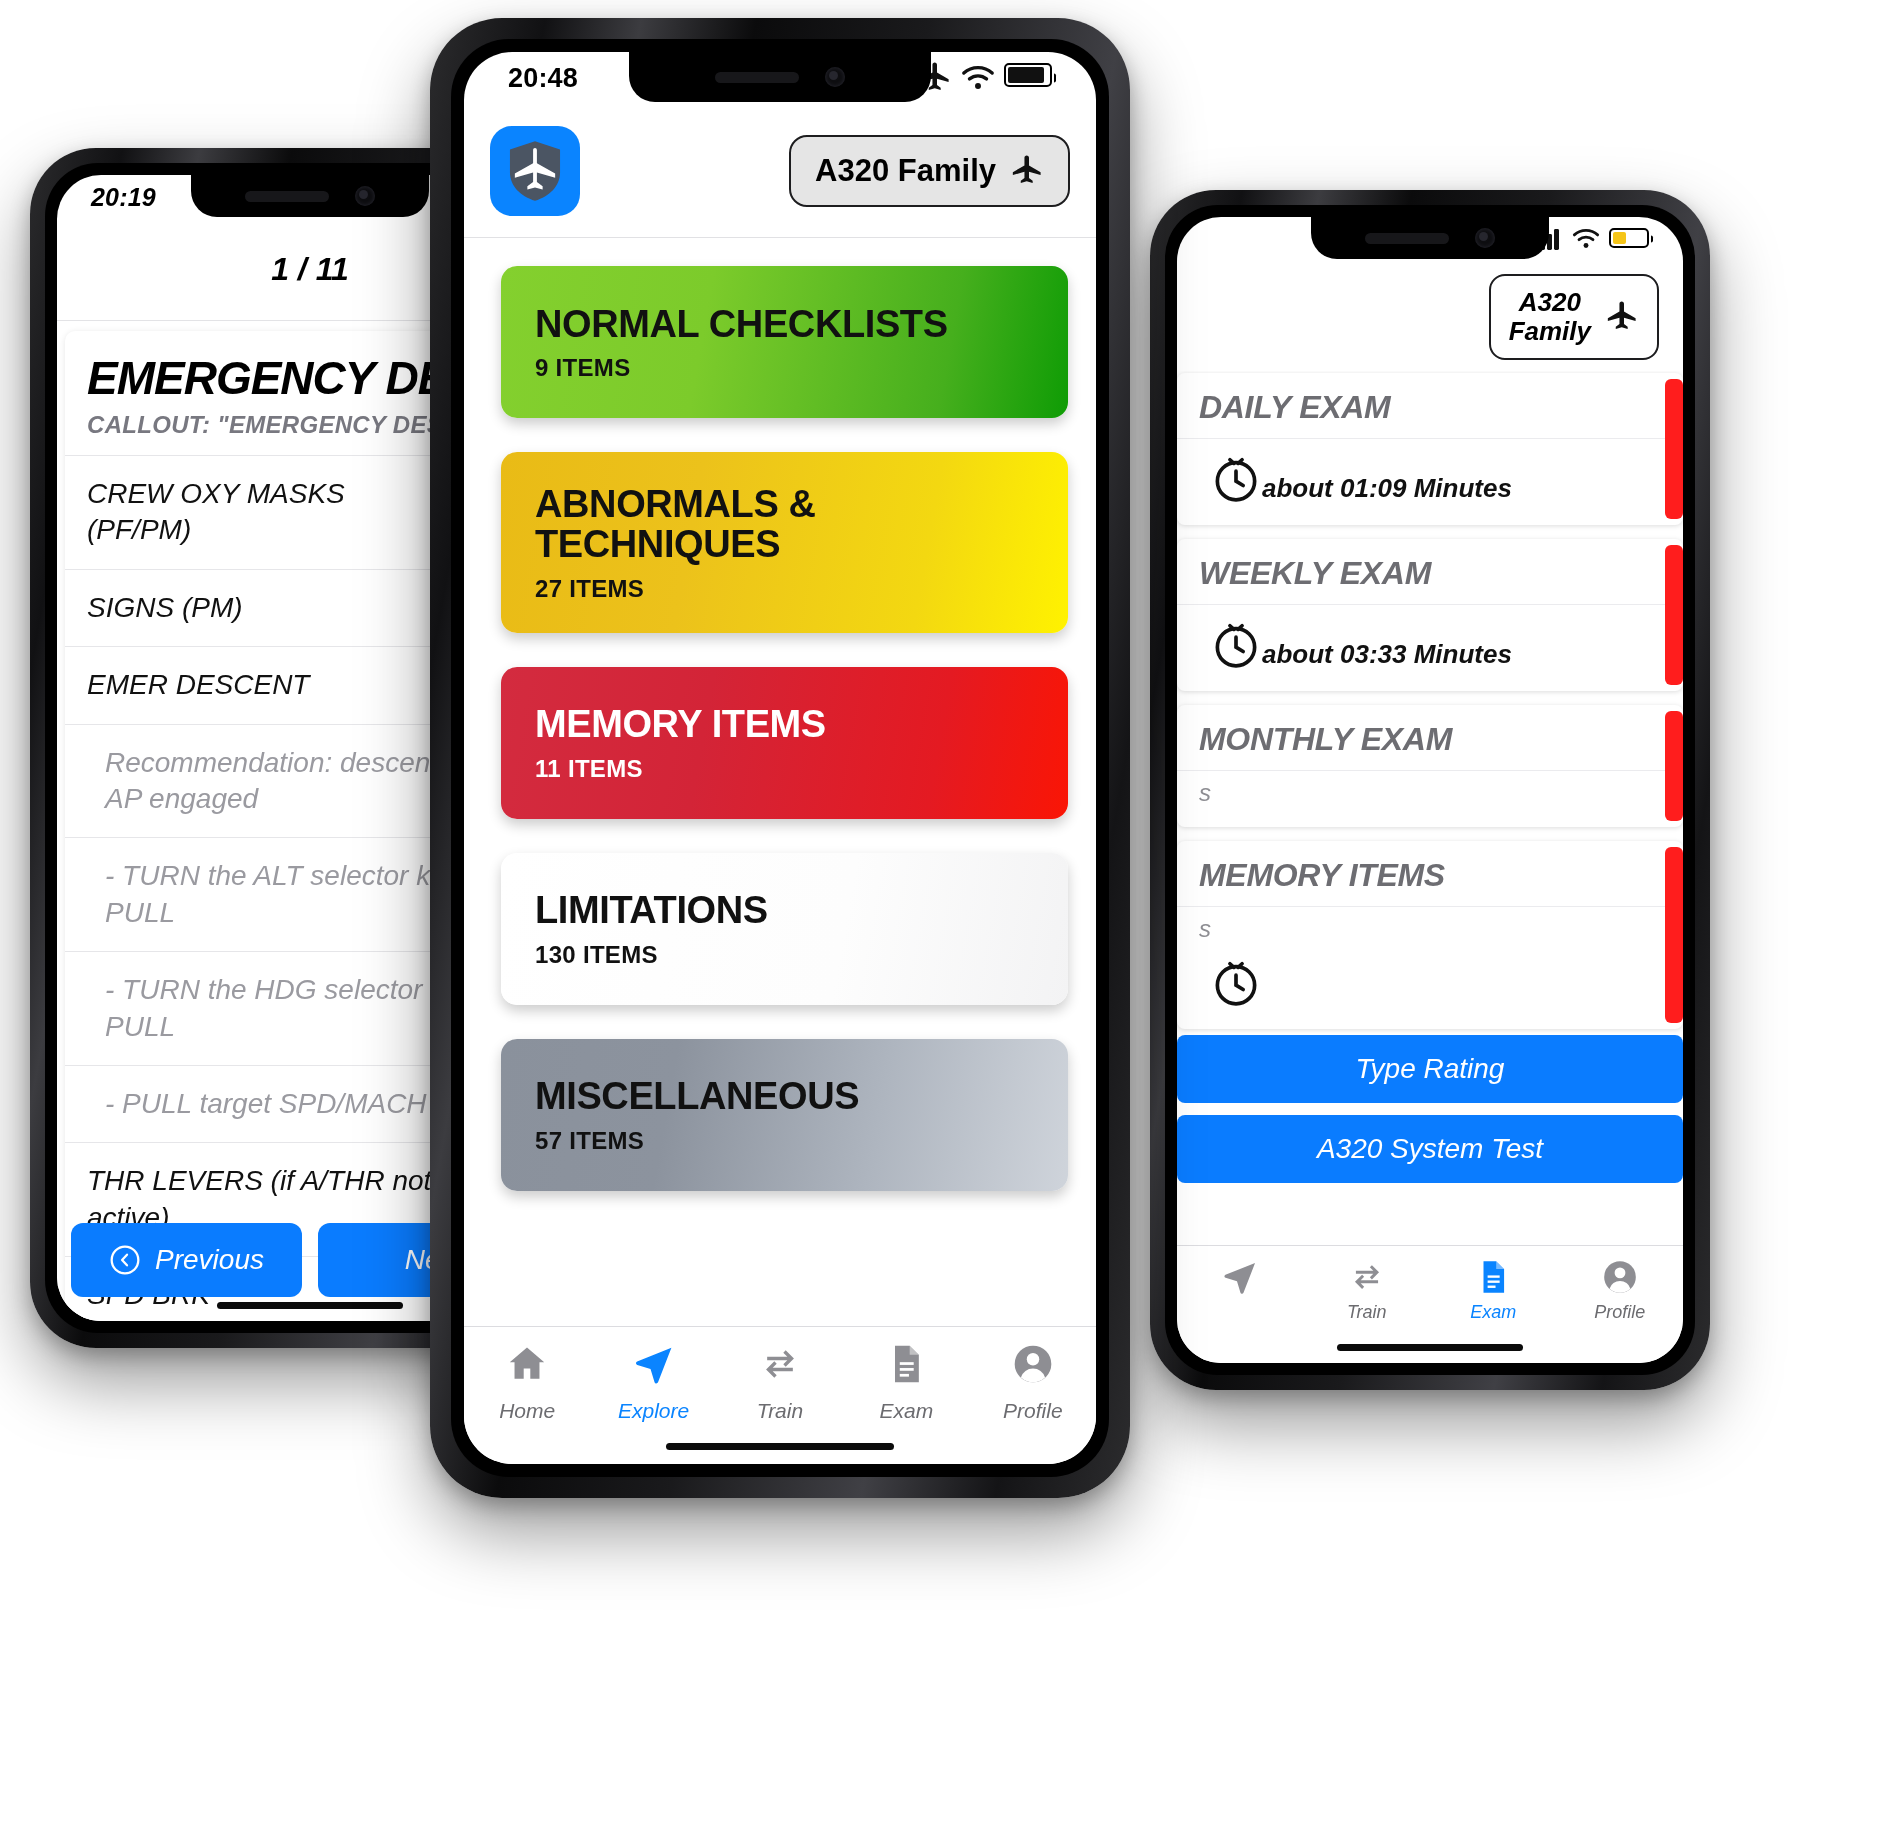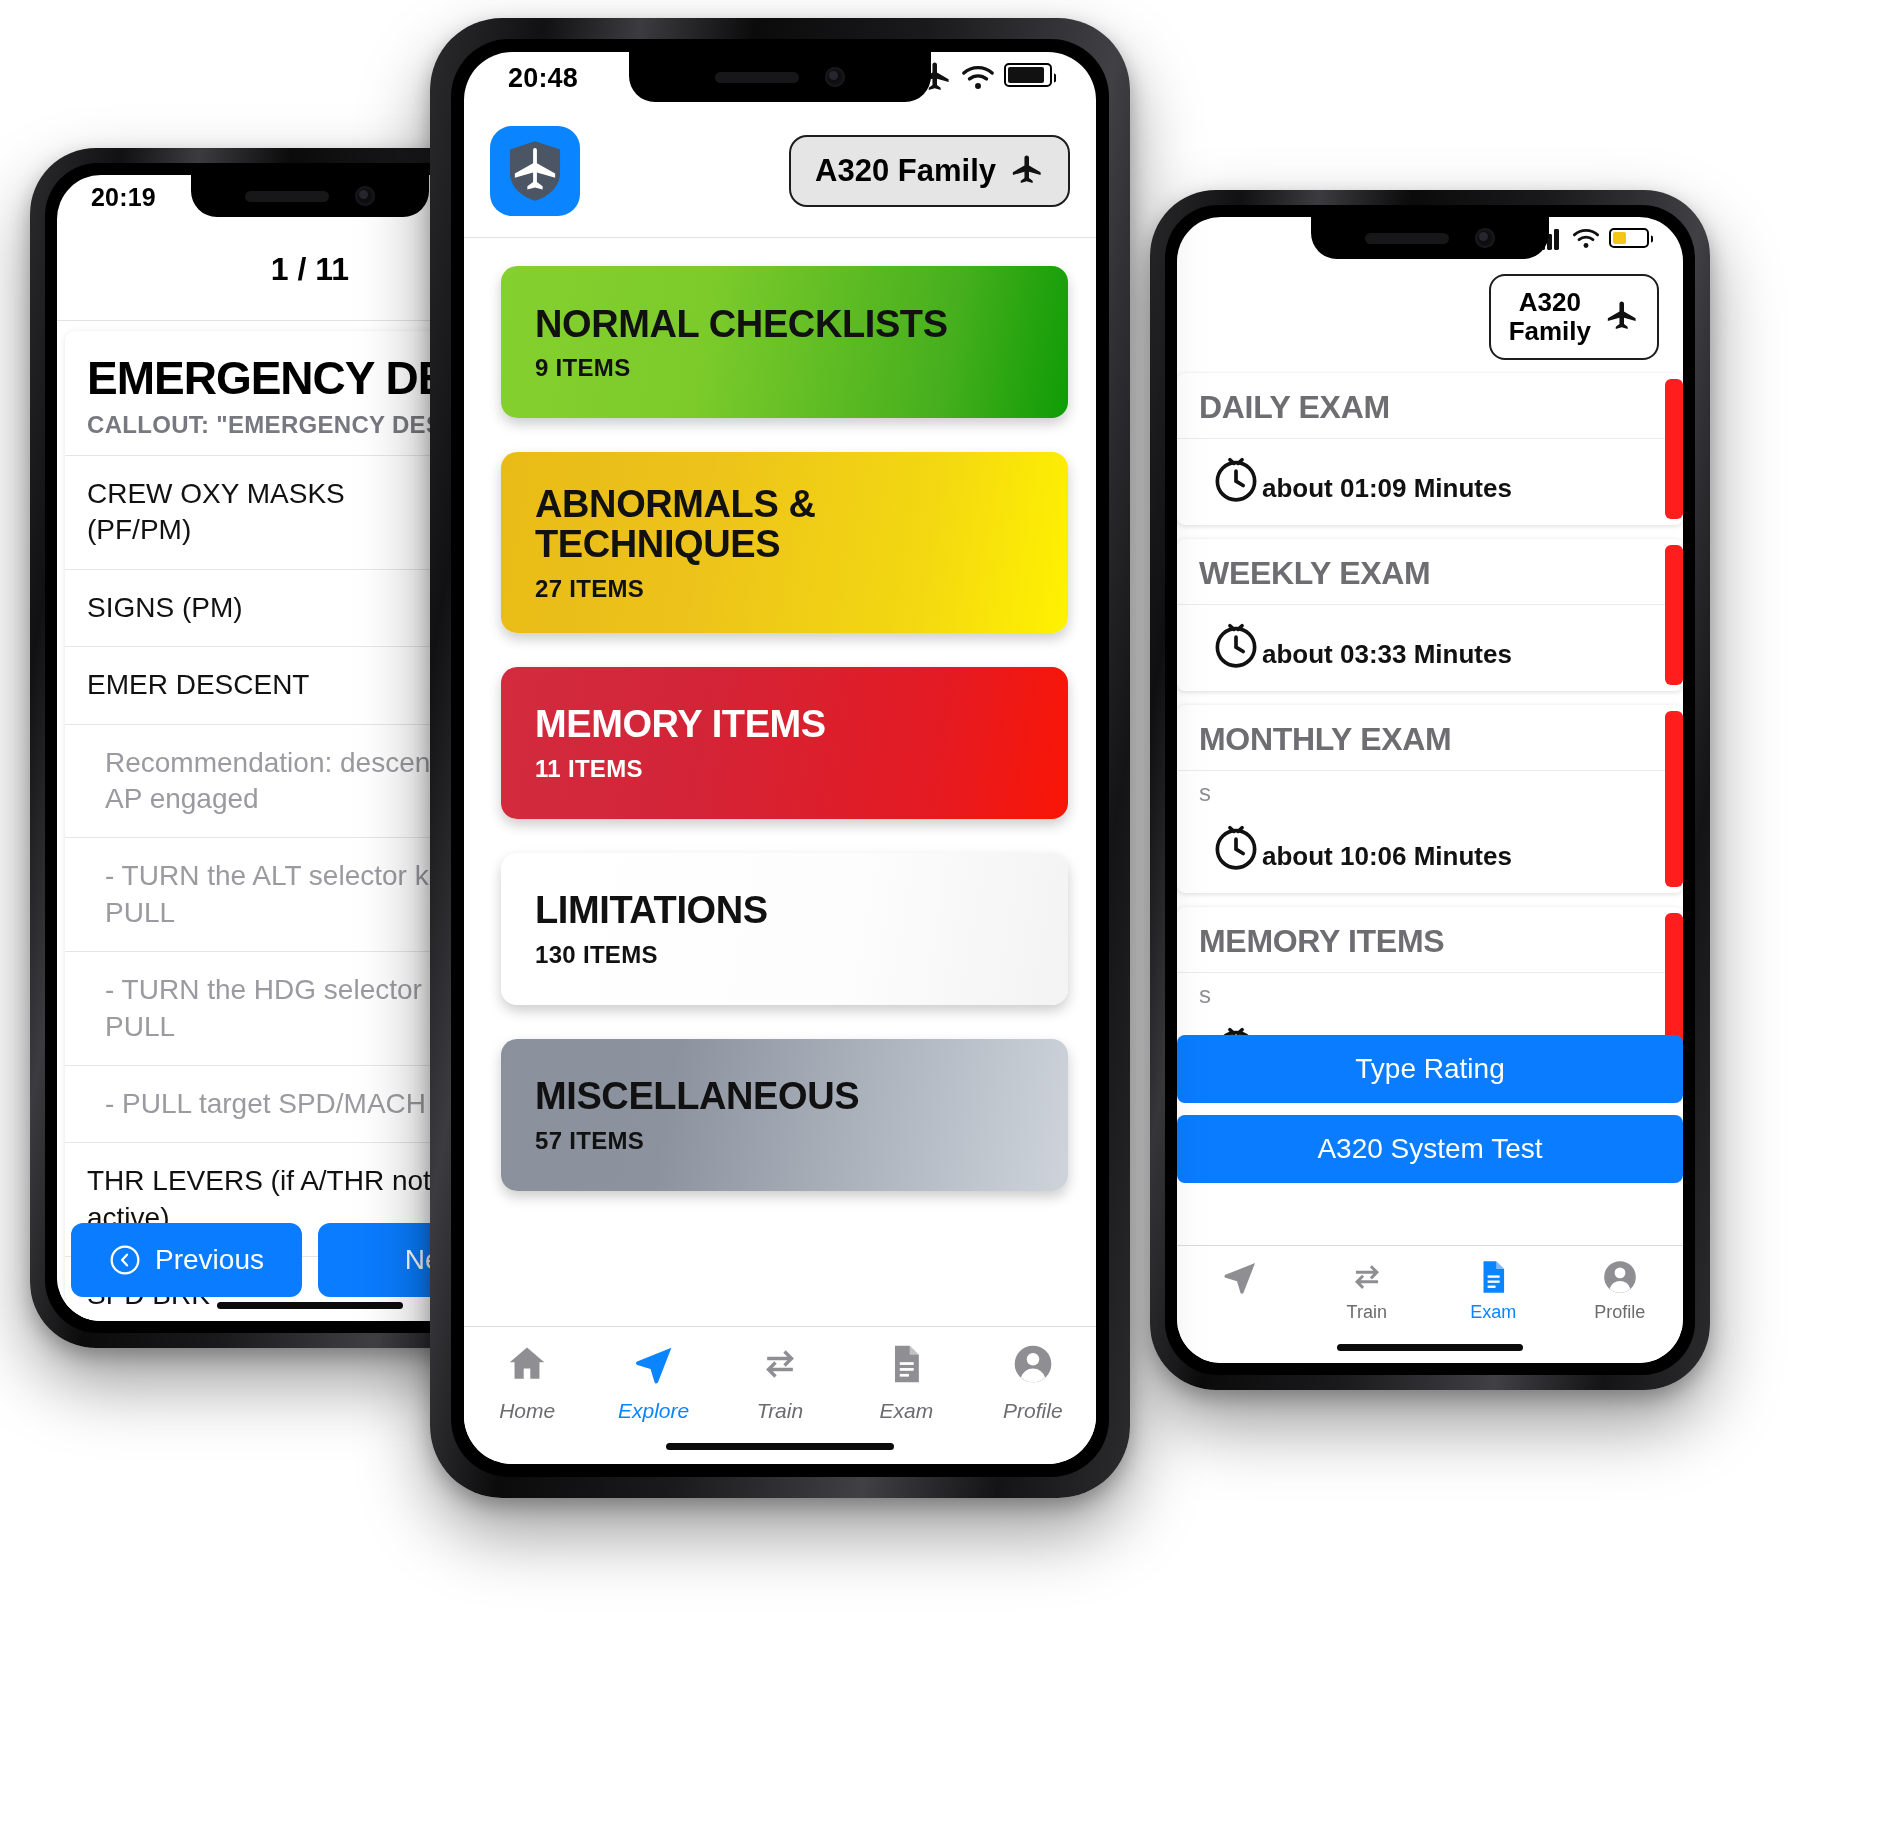--- a/index.html
+++ b/index.html
@@ -13,21 +13,21 @@
   .stage { position: absolute; inset: 0; }
 
   
   .phone {
     position: absolute;
     border-radius: 72px;
     background: linear-gradient(100deg,#2b2b2d 0%,#111113 12%,#3c3c40 22%,#0b0b0c 34%,#1a1a1c 52%,#404045 72%,#141416 86%,#2c2c2e 100%);
     box-shadow: 0 34px 70px rgba(0,0,0,.40), 0 8px 20px rgba(0,0,0,.25);
     padding: 21px;
   }
-  .phone.small { border-radius: 66px; padding: 15px; }
+  .phone.small { border-radius: 66px; padding: 15px; font-style: italic; }
   .bezel {
     width: 100%; height: 100%;
     background: #000;
     border-radius: 58px;
     padding: 13px;
     position: relative;
   }
   .phone.small .bezel { border-radius: 53px; padding: 12px; }
   .screen {
     width: 100%; height: 100%;
@@ -328,28 +328,20 @@
                       <path d="M12 8.4V13l3.3 2" fill="none" stroke="#111" stroke-width="1.7" stroke-linecap="round"></path>
                       <path d="M9.2 3.1 11 4.8M14.8 3.1 13 4.8" stroke="#111" stroke-width="1.7" stroke-linecap="round"></path>
                     </svg></span>
        <div class="exam-time">about 03:33 Minutes</div>
      </div>
      <div class="exam-stripe"></div>
               </div>
               <div class="exam-card">
                 <div class="exam-title">MONTHLY EXAM</div>
      <div class="exam-sub">s</div>
-     <div class="exam-mid">
-       <span class="clock-ico"><svg width="52" height="52" viewBox="0 0 24 24">
-                      <circle cx="12" cy="13" r="8.6" fill="none" stroke="#111" stroke-width="1.7"></circle>
-                      <path d="M12 8.4V13l3.3 2" fill="none" stroke="#111" stroke-width="1.7" stroke-linecap="round"></path>
-                      <path d="M9.2 3.1 11 4.8M14.8 3.1 13 4.8" stroke="#111" stroke-width="1.7" stroke-linecap="round"></path>
-                    </svg></span>
-       <div class="exam-time">about 10:06 Minutes</div>
-     </div>
      <div class="exam-stripe"></div>
               </div>
               <div class="exam-card">
                 <div class="exam-title">MEMORY ITEMS</div>
      <div class="exam-sub">s</div>
      <div class="exam-mid">
        <span class="clock-ico"><svg width="52" height="52" viewBox="0 0 24 24">
                       <circle cx="12" cy="13" r="8.6" fill="none" stroke="#111" stroke-width="1.7"></circle>
                       <path d="M12 8.4V13l3.3 2" fill="none" stroke="#111" stroke-width="1.7" stroke-linecap="round"></path>
                       <path d="M9.2 3.1 11 4.8M14.8 3.1 13 4.8" stroke="#111" stroke-width="1.7" stroke-linecap="round"></path>

